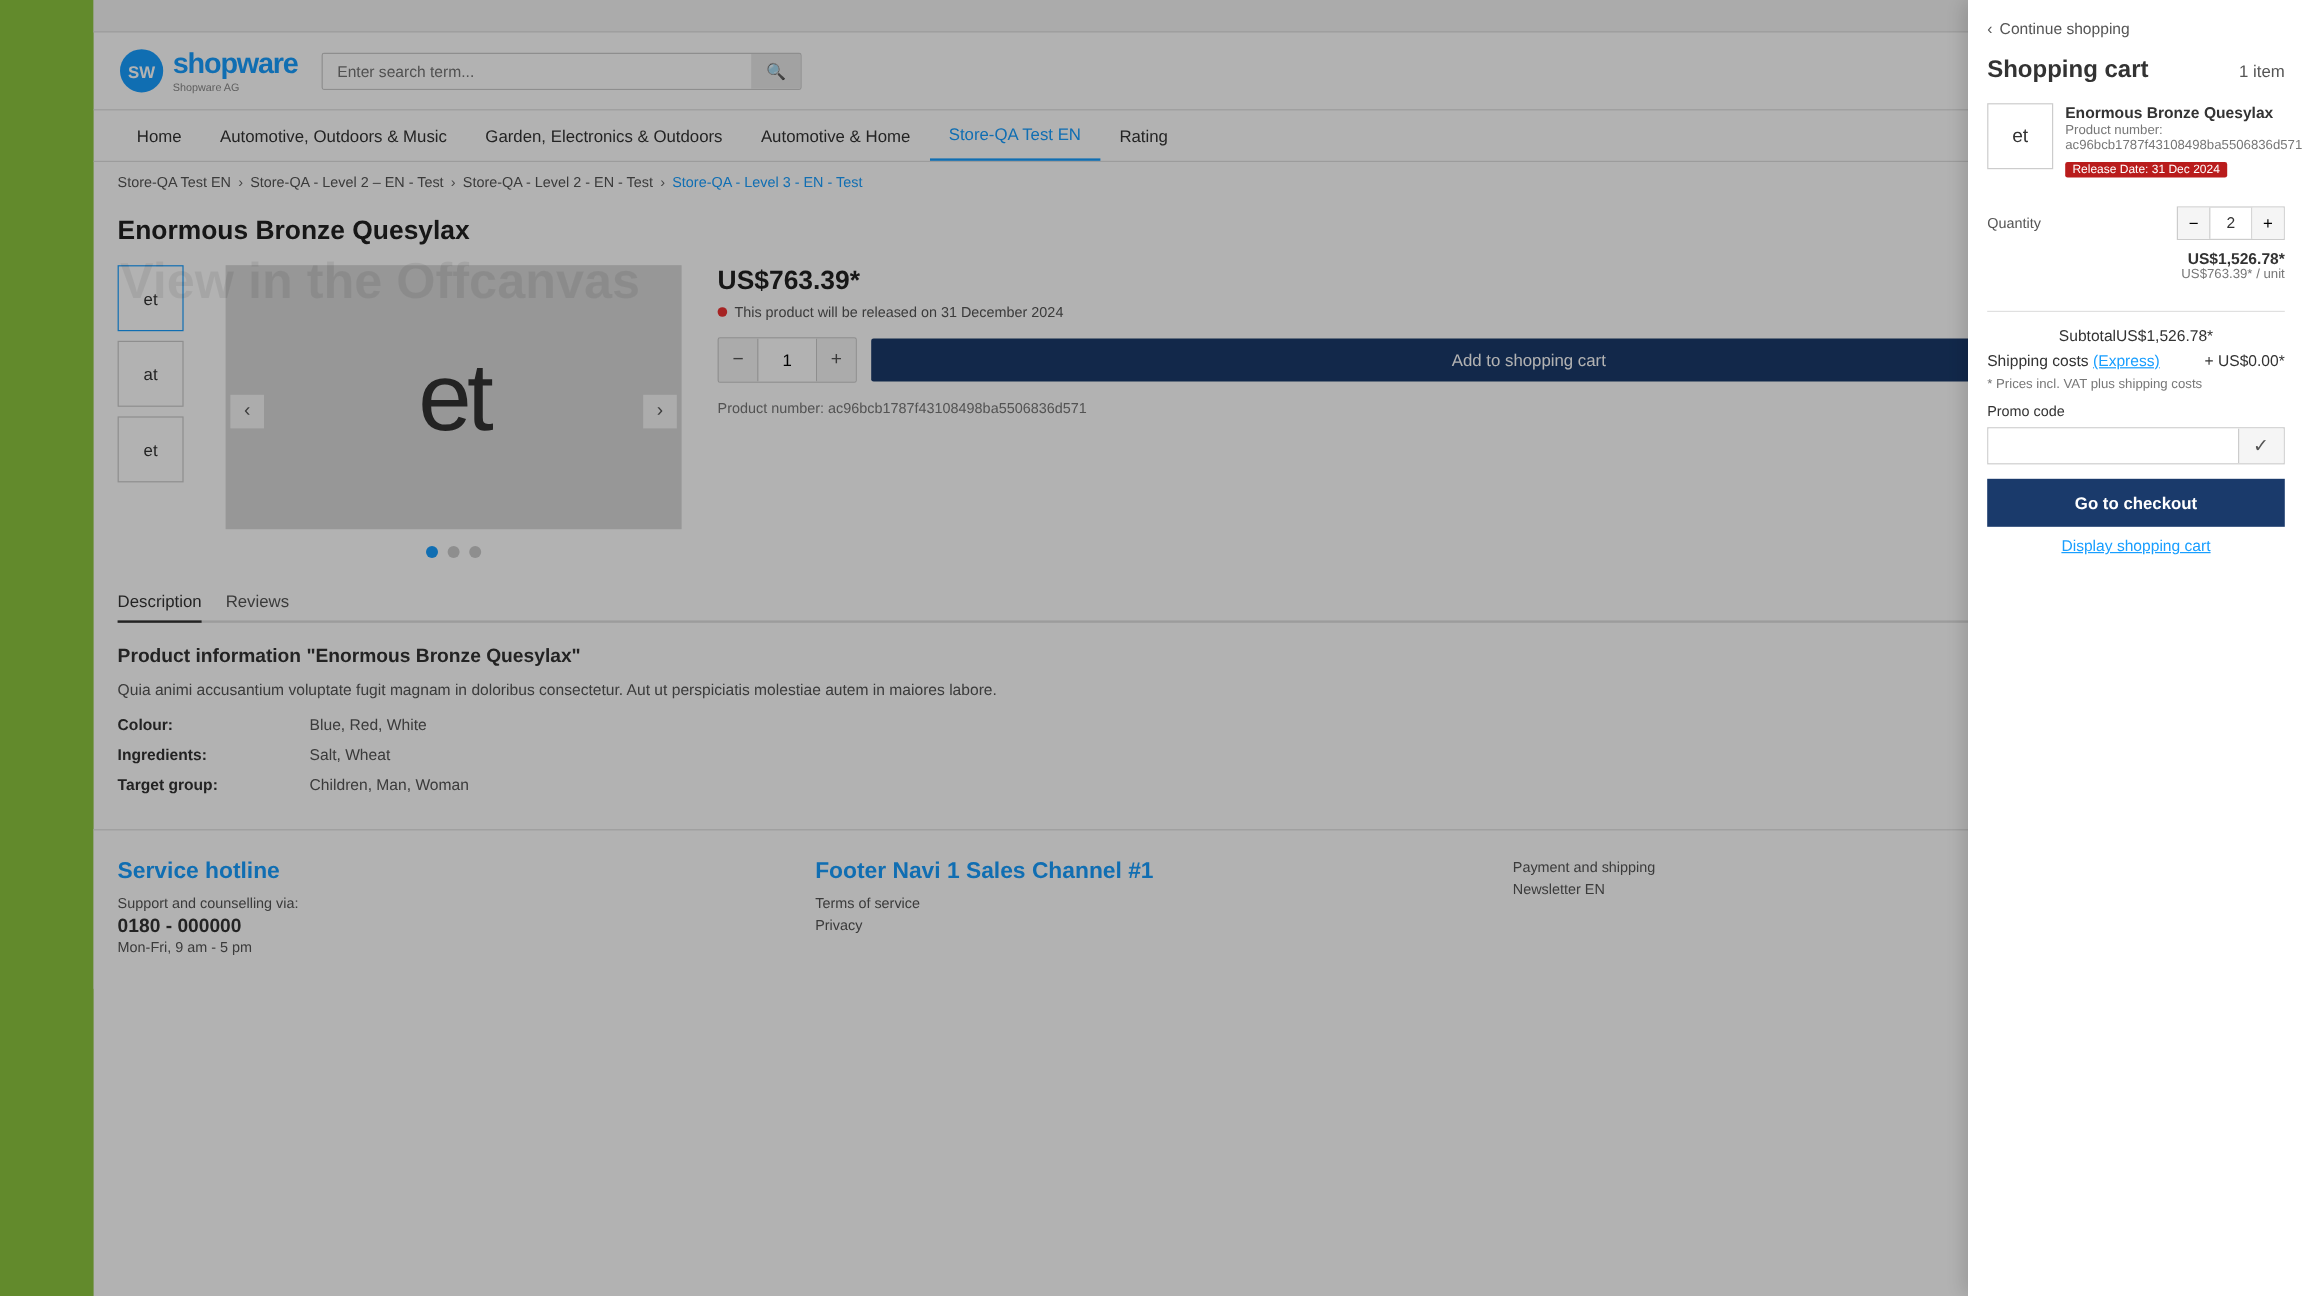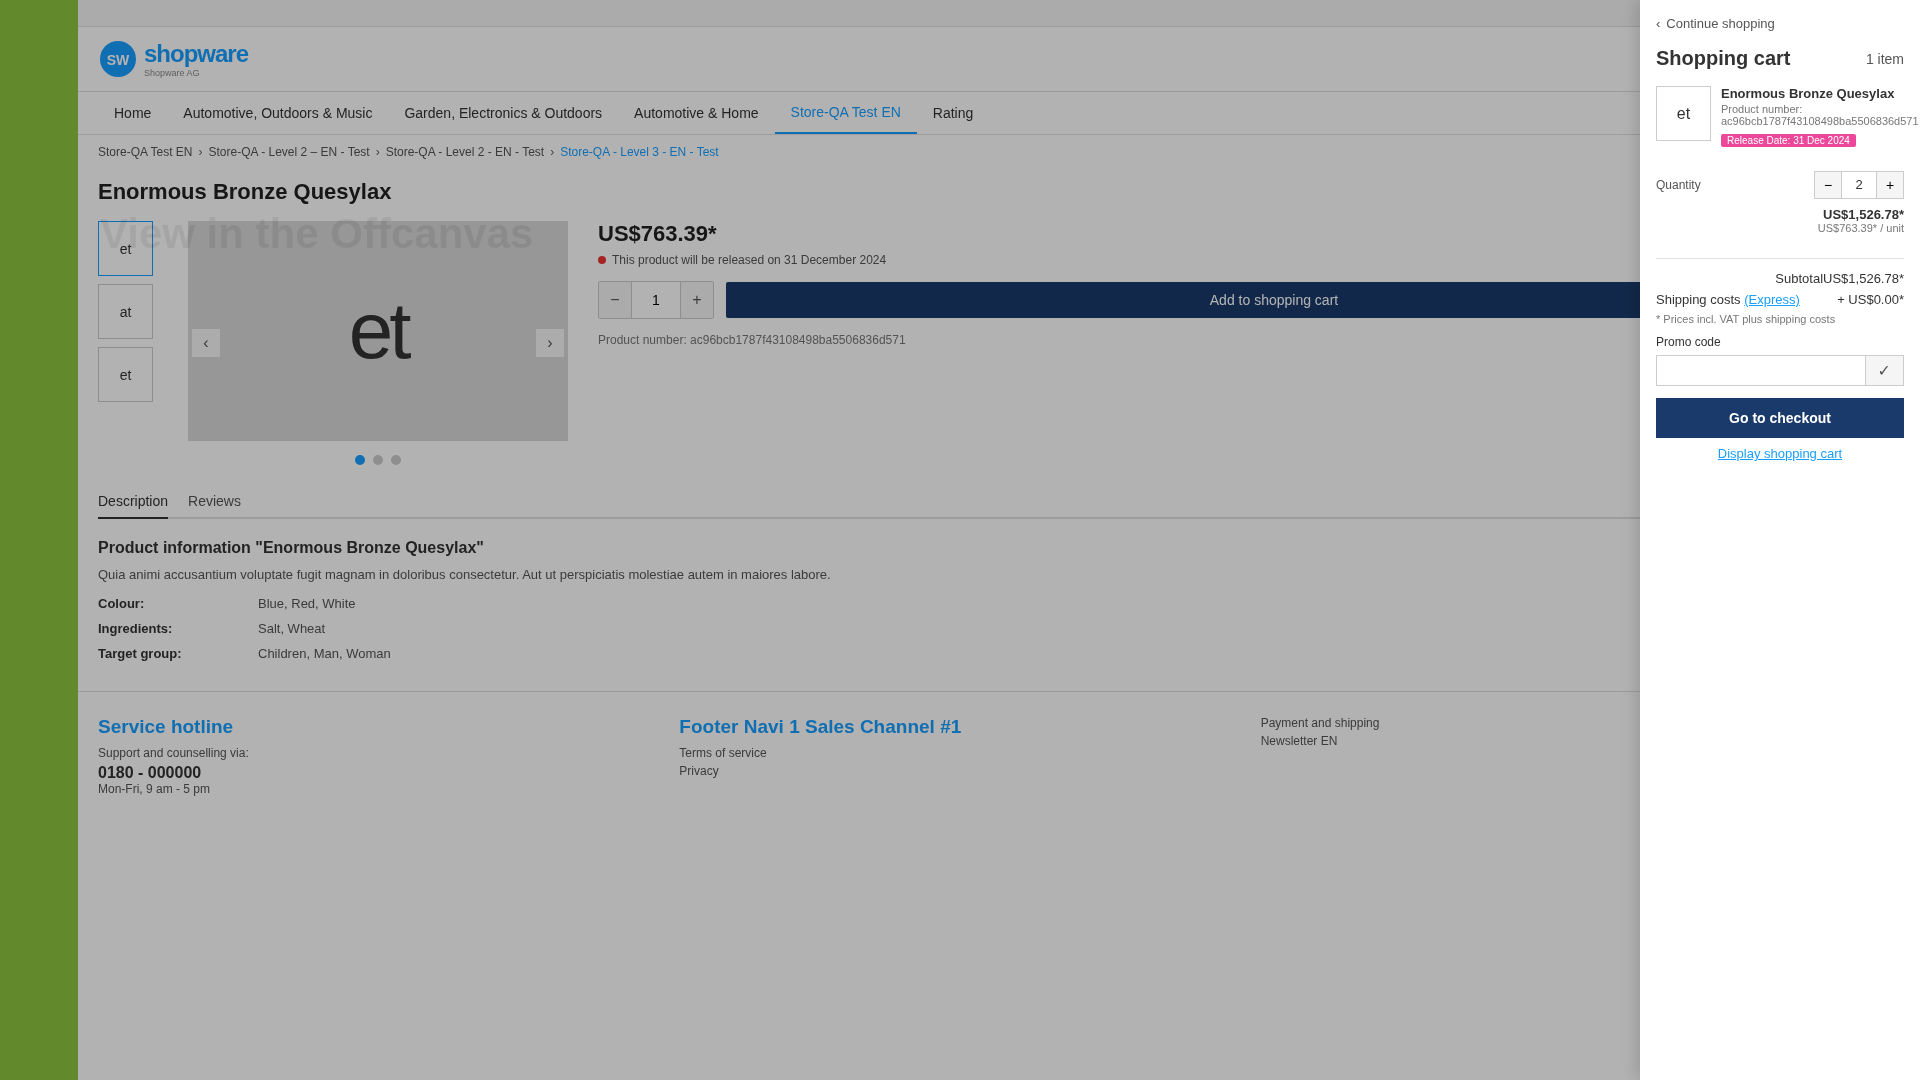--- a/index.html
+++ b/index.html
@@ -440,21 +440,21 @@
       font-weight: 600;
       margin-bottom: 2px;
     }
     .offcanvas-item-sku {
       font-size: 11px;
       color: #777;
       margin-bottom: 4px;
     }
     .release-badge-small {
       display: inline-block;
-      background: #ec4899;
+      background: #b91c1c;
       color: #fff;
       font-size: 10px;
       padding: 1px 6px;
       border-radius: 2px;
       margin-bottom: 8px;
     }
     .offcanvas-qty-row {
       display: flex;
       justify-content: space-between;
       align-items: center;
@@ -497,21 +497,21 @@
       font-size: 11px;
       color: #777;
     }
     .offcanvas-divider {
       border: none;
       border-top: 1px solid #e0e0e0;
       margin: 12px 0;
     }
     .offcanvas-subtotal-row {
       display: flex;
-      justify-content: flex-end;
+      justify-content: center;
       font-size: 13px;
       margin-bottom: 6px;
     }
     .offcanvas-shipping-row {
       display: flex;
       justify-content: space-between;
       font-size: 13px;
       margin-bottom: 6px;
     }
     .express-link {
@@ -609,20 +609,26 @@
     <div class="logo-area">
 
       <svg class="logo-icon" viewBox="0 0 40 40" xmlns="http://www.w3.org/2000/svg">
         <circle cx="20" cy="20" r="18" fill="#189eff"></circle>
         <text x="20" y="26" text-anchor="middle" fill="white" font-size="14" font-weight="bold">SW</text>
       </svg>
       <div class="logo-text">
         <span class="logo-main">shopware</span>
         <span class="logo-sub">Shopware AG</span>
       </div>
+    </div>
+    <div class="search-bar">
+      <input type="text" placeholder="Enter search term..." style="">
+      <button>
+        <span>🔍</span>
+      </button>
     </div>
     <div class="header-actions">
       <span class="header-icon">👤</span>
       <div class="cart-area">
         <span>🛒</span>
         <span>US$1,526.78*</span>
       </div>
     </div>
   </div>
 

